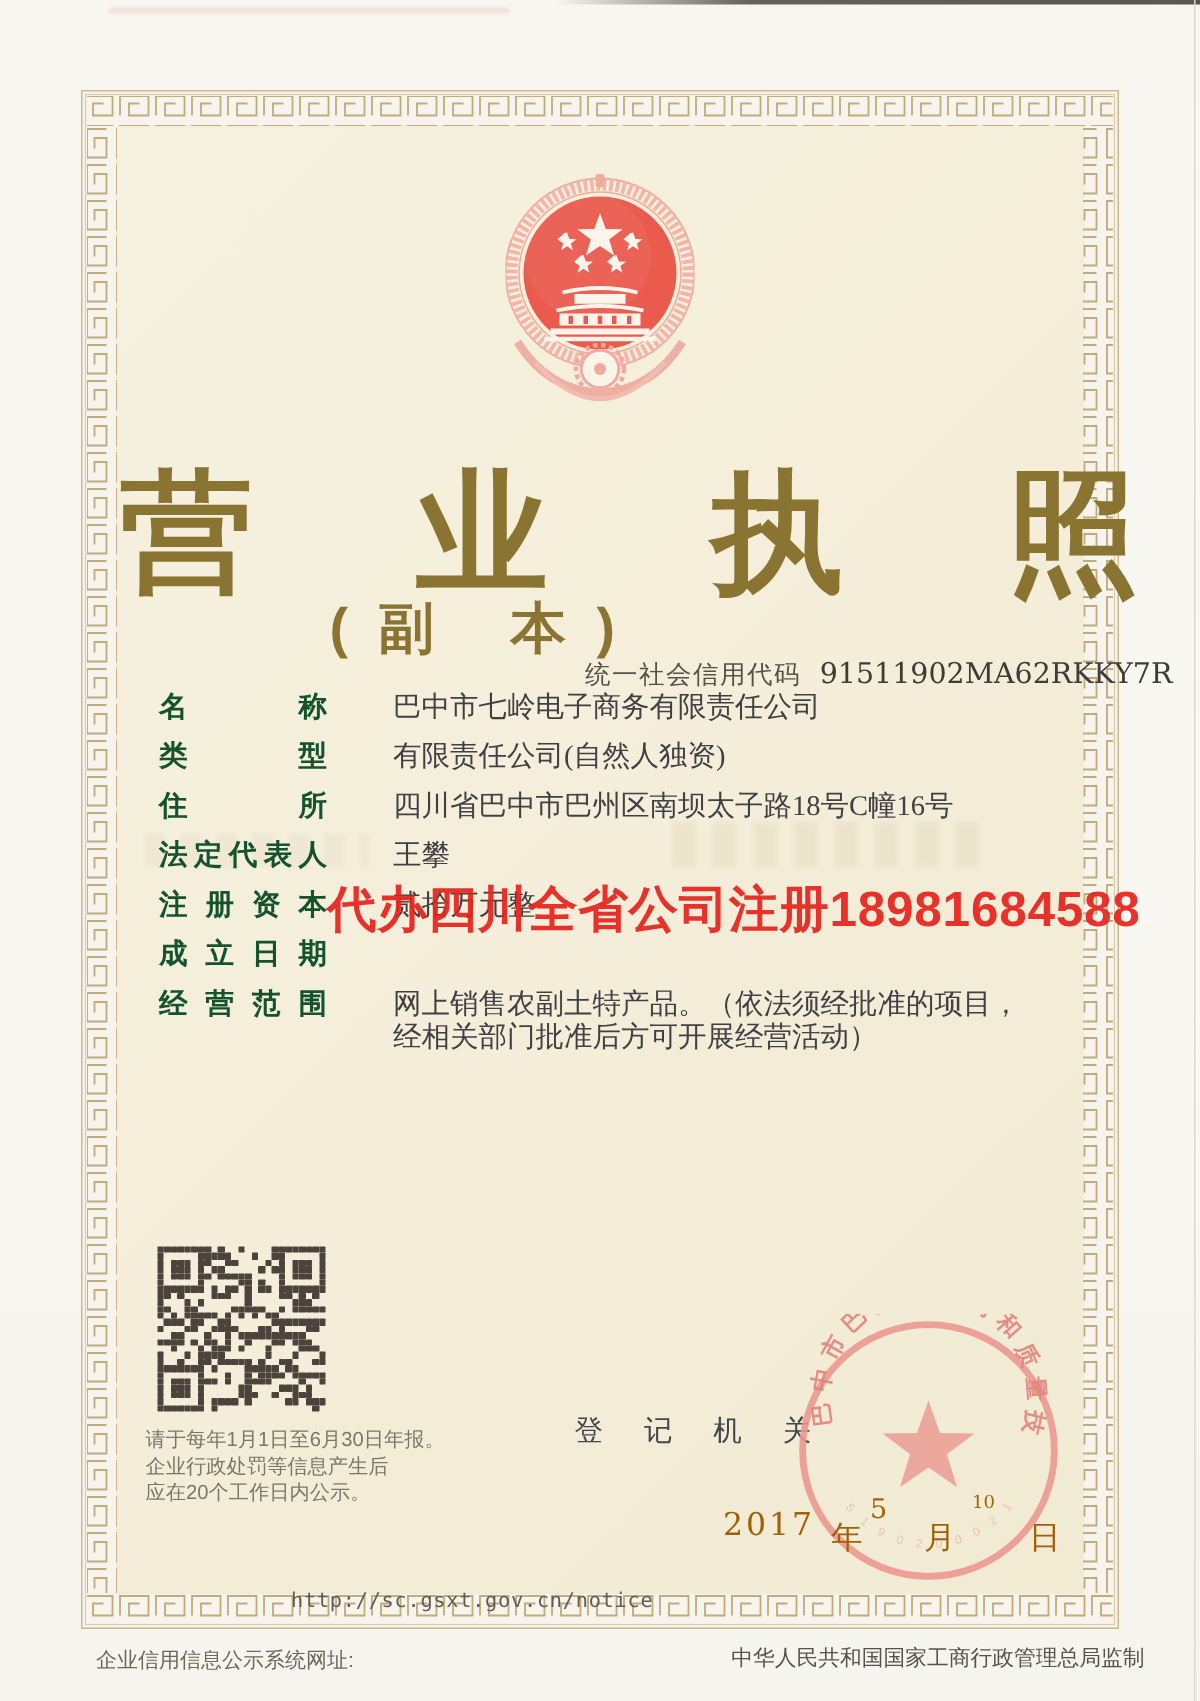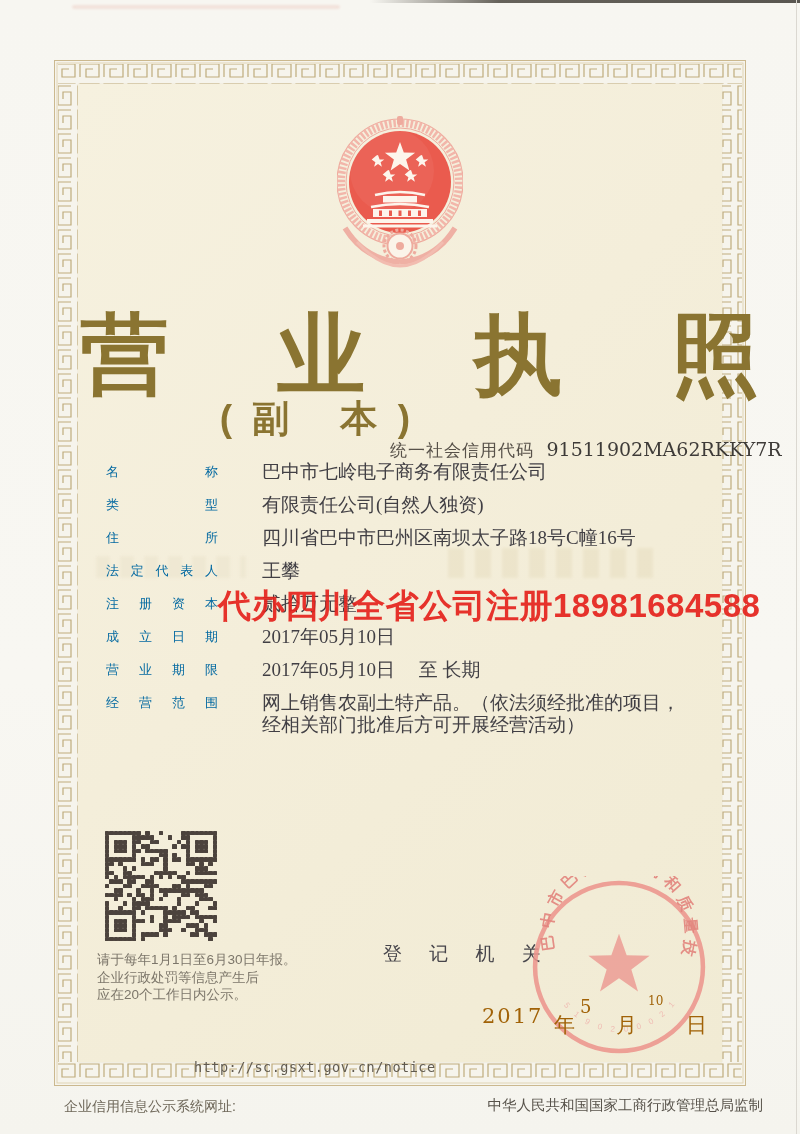--- a/index.html
+++ b/index.html
@@ -30,22 +30,22 @@
     font-family:"Liberation Sans",sans-serif;text-indent:.45em;white-space:nowrap;}
   .doc-subtitle{position:absolute;left:0;top:394px;width:650px;text-align:center;
     font-size:37px;font-weight:bold;color:#8a7431;letter-spacing:.55em;}
   .credit-line{position:absolute;left:390px;top:438px;white-space:nowrap;}
   .credit-label{font-size:17px;color:#575149;letter-spacing:1px;}
   .credit-code{font-size:19px;color:#3e3b38;font-family:"DejaVu Serif","Liberation Serif",serif;margin-left:8px;}
 
   
   .fields{position:absolute;left:106px;top:461px;width:580px;}
   .frow{display:flex;margin-bottom:11.5px;}
-  .flabel{width:112px;flex:0 0 112px;font-size:13px;line-height:21.5px;color:#0369a1;
-    text-align:justify;text-align-last:justify;font-weight:400;}
+  .flabel{width:112px;flex:0 0 112px;font-size:19px;line-height:21.5px;color:#14532d;
+    text-align:justify;text-align-last:justify;font-weight:700;}
   .fvalue{margin-left:44px;width:500px;font-size:19px;line-height:21.5px;color:#413f44;
     font-family:"Liberation Serif","DejaVu Serif",serif;}
 
   
   .watermark{position:absolute;left:218px;top:584px;font-size:33px;font-weight:bold;
     color:#e5231d;letter-spacing:.5px;white-space:nowrap;opacity:.92;}
 
   
   .ghost1{position:absolute;left:448px;top:548px;width:214px;height:30px;opacity:.5;filter:blur(1.5px);
     background:repeating-linear-gradient(90deg,rgba(205,188,140,.35) 0 16px,rgba(205,188,140,0) 16px 27px);}
@@ -169,25 +169,20 @@
   <div class="frow">
     <div class="flabel">法定代表人</div>
     <div class="fvalue">王攀</div>
   </div>
   <div class="frow">
     <div class="flabel">注册资本</div>
     <div class="fvalue">贰拾万元整</div>
   </div>
   <div class="frow">
     <div class="flabel">成立日期</div>
-    <div class="fvalue">2017年05月10日</div>
-  </div>
-  <div class="frow">
-    <div class="flabel">营业期限</div>
-    <div class="fvalue">2017年05月10日　 至 长期</div>
   </div>
   <div class="frow">
     <div class="flabel">经营范围</div>
     <div class="fvalue">网上销售农副土特产品。（依法须经批准的项目，经相关部门批准后方可开展经营活动）</div>
   </div>
 </div>
 
 <div class="watermark">代办四川全省公司注册18981684588</div>
 
 <div class="qr" id="qr">

